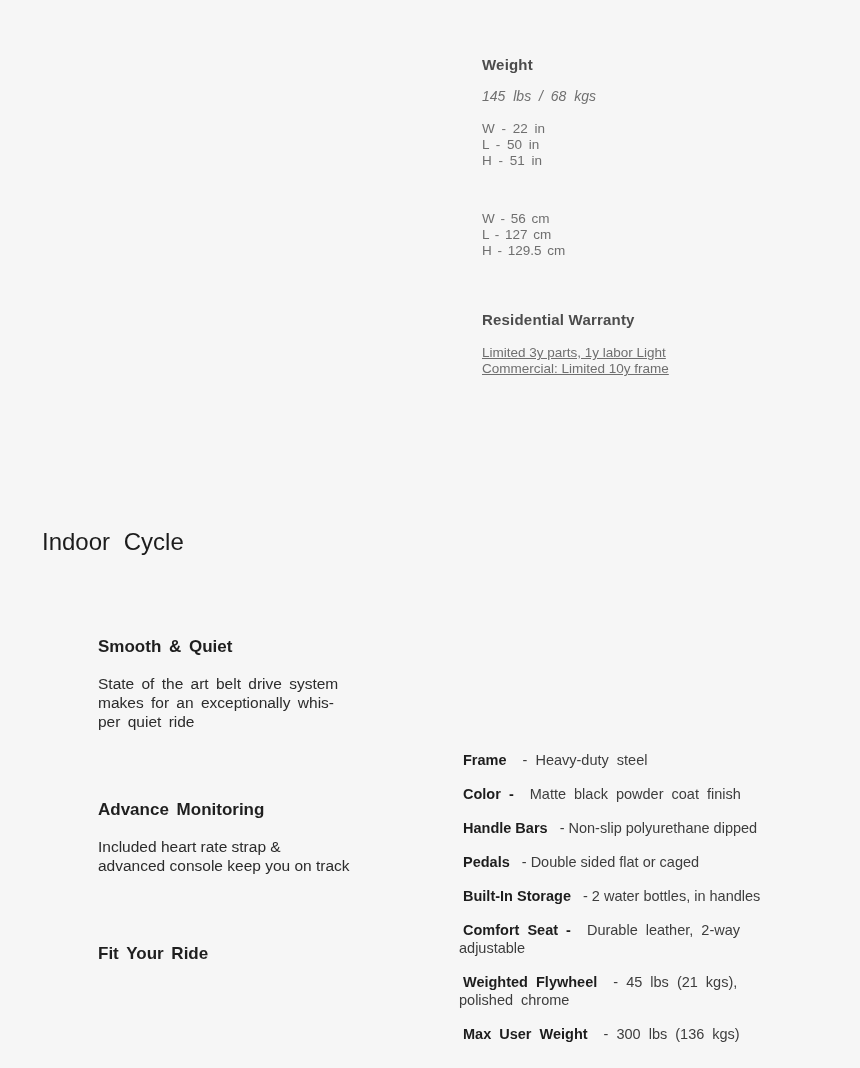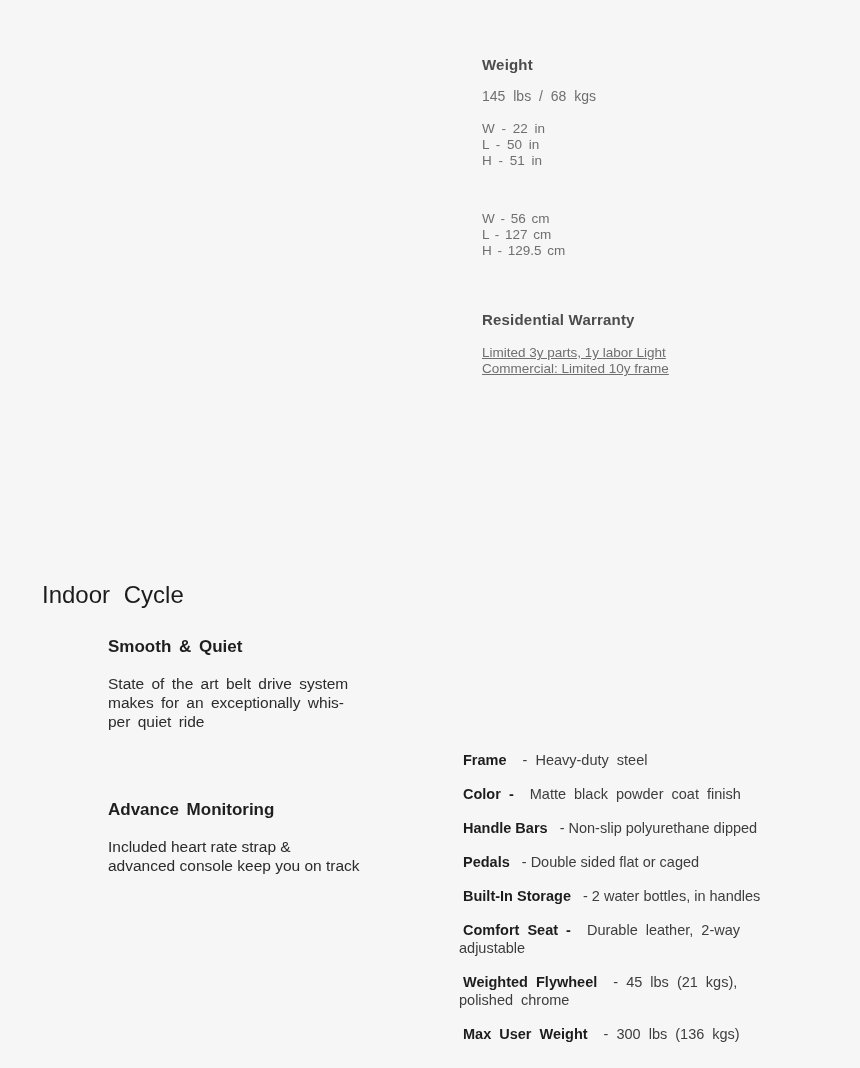--- a/index.html
+++ b/index.html
@@ -15,41 +15,42 @@
 
   
   .top-specs { position: absolute; left: 466px; top: 40px; width: 280px; }
   .ts-heading {
     font-size: 15px; font-weight: bold; color: #4c4c4c; letter-spacing: 0.2px;
     line-height: 18px;
   }
   .ts-value {
     font-size: 14px; color: #6f6f6f; margin-top: 6px; word-spacing: 4px;
     line-height: 17px;
+    font-style: italic;
   }
   .ts-dims-head { margin-top: 33px; }
   .dims {
     font-size: 13.5px; color: #6f6f6f; line-height: 16px;
     white-space: pre-line; word-spacing: 3px; margin-top: 8px;
   }
   .dims-metric { margin-top: 34px; word-spacing: 2px; }
   .ts-warranty-head { margin-top: 44px; }
   .warranty-text {
     font-size: 13.5px; color: #6f6f6f; line-height: 16px;
     white-space: pre-line; margin-top: 8px; text-decoration: underline;
   }
 
   
   .product-title {
-    position: absolute; left: 30px; top: 568px;
+    position: absolute; left: 30px; top: 515px;
     font-size: 24px; color: #1c1c1c; word-spacing: 7px; line-height: 30px;
   }
 
   
-  .features { position: absolute; left: 88px; top: 616px; width: 285px; }
+  .features { position: absolute; left: 78px; top: 616px; width: 285px; }
   .feature { margin-bottom: 52px; }
   .feature-heading {
     font-size: 17px; font-weight: bold; color: #1f1f1f;
     line-height: 21px; margin-bottom: 9px; word-spacing: 3px;
   }
   .feature-body {
     font-size: 15.5px; color: #2b2b2b; line-height: 19px; white-space: pre-line;
   }
   .ws3 { word-spacing: 3px; }
   .ws1 { word-spacing: 1px; }
@@ -92,20 +93,21 @@
       <div class="feature-body ws3">State of the art belt drive system
 makes for an exceptionally whis-
 per quiet ride</div>
     </div>
     <div class="feature">
       <div class="feature-heading">Advance Monitoring</div>
       <div class="feature-body">Included heart rate strap &amp;
 advanced console keep you on track</div>
     </div>
     <div class="feature">
+      <div class="feature-heading">Fit Your Ride</div>
     </div>
   </div>
 
   <div class="spec-list">
     <div class="spec-row wide">
       <span class="spec-label">Frame</span>
       <span class="spec-value">-  Heavy-duty steel</span>
     </div>
     <div class="spec-row wide">
       <span class="spec-label">Color -</span>

